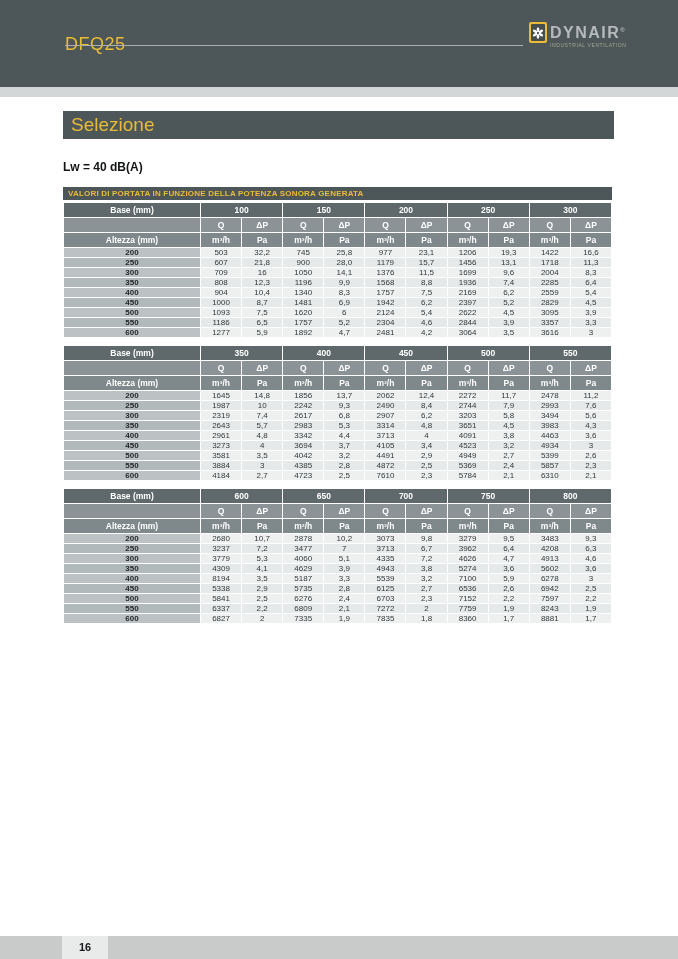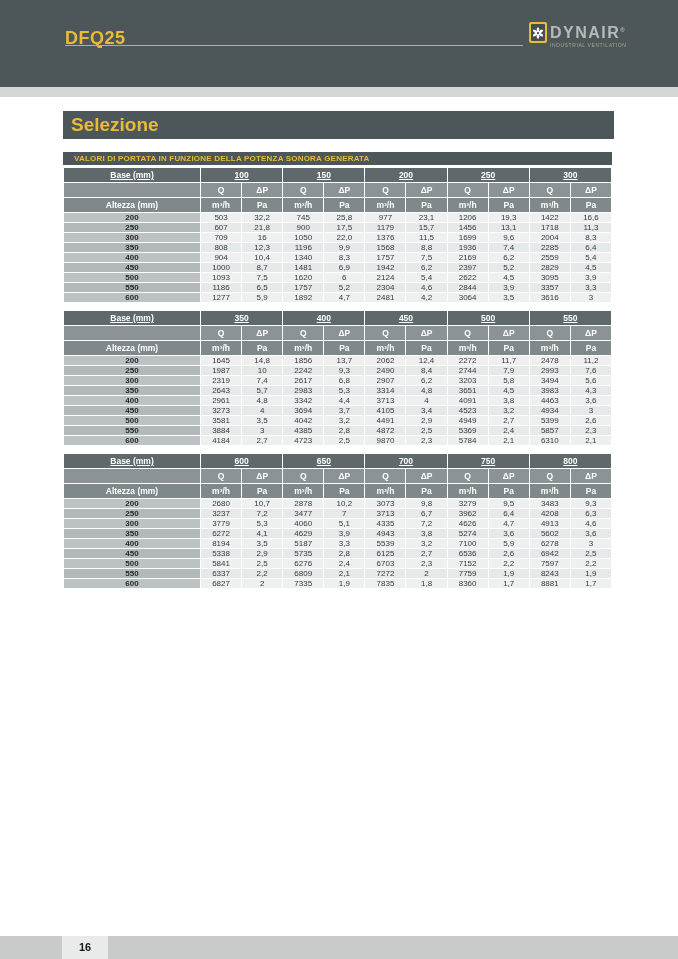--- a/index.html
+++ b/index.html
@@ -6,22 +6,22 @@
   html,body { width:678px; height:959px; }
   body {
     font-family:"Liberation Sans", sans-serif;
     background:#ffffff;
     position:relative;
     overflow:hidden;
   }
   
   .header { background:#4d575a; height:87px; position:relative; }
   .header-title {
-    position:absolute; left:65px; top:28px;
-    color:#e9bb36; font-size:18px; font-weight:bold; letter-spacing:0.5px;
+    position:absolute; left:65px; top:34px;
+    color:#e9bb36; font-size:18px; font-weight:normal; letter-spacing:0.5px;
   }
   .header-rule { position:absolute; left:65px; top:45px; width:458px; height:1px; background:#aab0b1; }
   .logo { position:absolute; left:529px; top:22px; display:flex; align-items:flex-start; }
   .logo-icon {
     width:18px; height:21px; background:#e9bb36; border-radius:2px;
     display:flex; align-items:center; justify-content:center; position:relative;
   }
   .logo-icon .inner {
     width:14px; height:17px; background:#454d4f; border-radius:1px;
     display:flex; align-items:center; justify-content:center;
@@ -29,37 +29,37 @@
   .logo-text { margin-left:3px; }
   .logo-brand { color:#b6babb; font-size:16px; font-weight:bold; letter-spacing:1.5px; line-height:16px; }
   .logo-brand sup { font-size:6px; }
   .logo-tagline { color:#a3a68c; font-size:5px; letter-spacing:0.6px; margin-top:1px; }
   .header-strip { height:10px; background:#d3d7d8; }
 
   
   .content { padding:0 66px 0 63px; }
   .section-bar {
     margin-top:14px; background:#4d575a; height:28px; line-height:28px;
-    color:#e9bb36; font-weight:bold; font-size:19px; padding-left:8px; width:551px;
+    color:#e9bb36; font-weight:normal; font-size:19px; padding-left:8px; width:551px;
   }
   .lw { margin-top:21px; font-size:12px; font-weight:bold; color:#121415; }
   .caption-bar {
     margin-top:13px; background:#4d575a; color:#e9bb36;
     font-size:8px; font-weight:bold; height:13px; line-height:13px;
-    padding-left:11px; width:549px; letter-spacing:0.2px;
+    padding-left:5px; width:549px; letter-spacing:0.2px;
   }
 
   
   table.dtab { border-collapse:collapse; width:549px; table-layout:fixed; margin-top:7px; }
   table.dtab.first { margin-top:2px; }
   table.dtab th, table.dtab td {
     border:1px solid #ffffff; text-align:center; vertical-align:middle; padding:0;
     overflow:hidden; white-space:nowrap;
   }
-  tr.h1 th { background:#5f696b; color:#fff; font-size:8.5px; font-weight:bold; height:15px;text-decoration:underline; }
+  tr.h1 th { background:#5f696b; color:#fff; font-size:8.5px; font-weight:bold; height:15px; }
   tr.h2 th { background:#8b9396; color:#fff; font-size:8.5px; font-weight:bold; height:15px; }
   tr.h3 th { background:#7f888b; color:#fff; font-size:8.5px; font-weight:bold; height:15px;margin-top:44px; }
   table.dtab tbody tr { height:10px; }
   table.dtab tbody td { font-size:8px; color:#33383a; background:#eef0f0; font-weight:normal; }
   table.dtab tbody tr:nth-child(even) td { background:#e6e9e9; }
   table.dtab tbody th { background:#bcc2c3; font-weight:bold; color:#1f2324; font-size:8px; }
   table.dtab tbody tr:nth-child(even) th { background:#b2b9ba; }
 
   
   .footer { position:absolute; bottom:0; left:0; width:678px; height:23px; background:#c9cbcb; }
@@ -96,20 +96,21 @@
     </div>
   </div>
 </div>
 <div class="header-strip"></div>
 
 <div class="content">
   <div class="section-bar">
     <span>Selezione</span>
   </div>
 
+  <div class="lw">Lw = 40 dB(A)</div>
 
   <div class="caption-bar">
     <span>VALORI DI PORTATA IN FUNZIONE DELLA POTENZA SONORA GENERATA</span>
   </div>
 
   <table class="dtab first">
       <colgroup>
         <col style="width: 25%;">
         <col style="width: 7.5%;">
         <col style="width: 7.5%;">
@@ -170,34 +171,34 @@
           <td>1206</td>
           <td>19,3</td>
           <td>1422</td>
           <td>16,6</td>
         </tr>
         <tr>
           <th>250</th>
           <td>607</td>
           <td>21,8</td>
           <td>900</td>
-          <td>17,5</td>
+          <td>28,0</td>
           <td>1179</td>
           <td>15,7</td>
           <td>1456</td>
           <td>13,1</td>
           <td>1718</td>
           <td>11,3</td>
         </tr>
         <tr>
           <th>300</th>
           <td>709</td>
           <td>16</td>
           <td>1050</td>
-          <td>22,0</td>
+          <td>14,1</td>
           <td>1376</td>
           <td>11,5</td>
           <td>1699</td>
           <td>9,6</td>
           <td>2004</td>
           <td>8,3</td>
         </tr>
         <tr>
           <th>350</th>
           <td>808</td>
@@ -432,21 +433,21 @@
           <td>2,4</td>
           <td>5857</td>
           <td>2,3</td>
         </tr>
         <tr>
           <th>600</th>
           <td>4184</td>
           <td>2,7</td>
           <td>4723</td>
           <td>2,5</td>
-          <td>9870</td>
+          <td>7610</td>
           <td>2,3</td>
           <td>5784</td>
           <td>2,1</td>
           <td>6310</td>
           <td>2,1</td>
         </tr>
       </tbody>
     </table>
   <table class="dtab">
       <colgroup>
@@ -533,21 +534,21 @@
           <td>5,1</td>
           <td>4335</td>
           <td>7,2</td>
           <td>4626</td>
           <td>4,7</td>
           <td>4913</td>
           <td>4,6</td>
         </tr>
         <tr>
           <th>350</th>
-          <td>6272</td>
+          <td>4309</td>
           <td>4,1</td>
           <td>4629</td>
           <td>3,9</td>
           <td>4943</td>
           <td>3,8</td>
           <td>5274</td>
           <td>3,6</td>
           <td>5602</td>
           <td>3,6</td>
         </tr>

